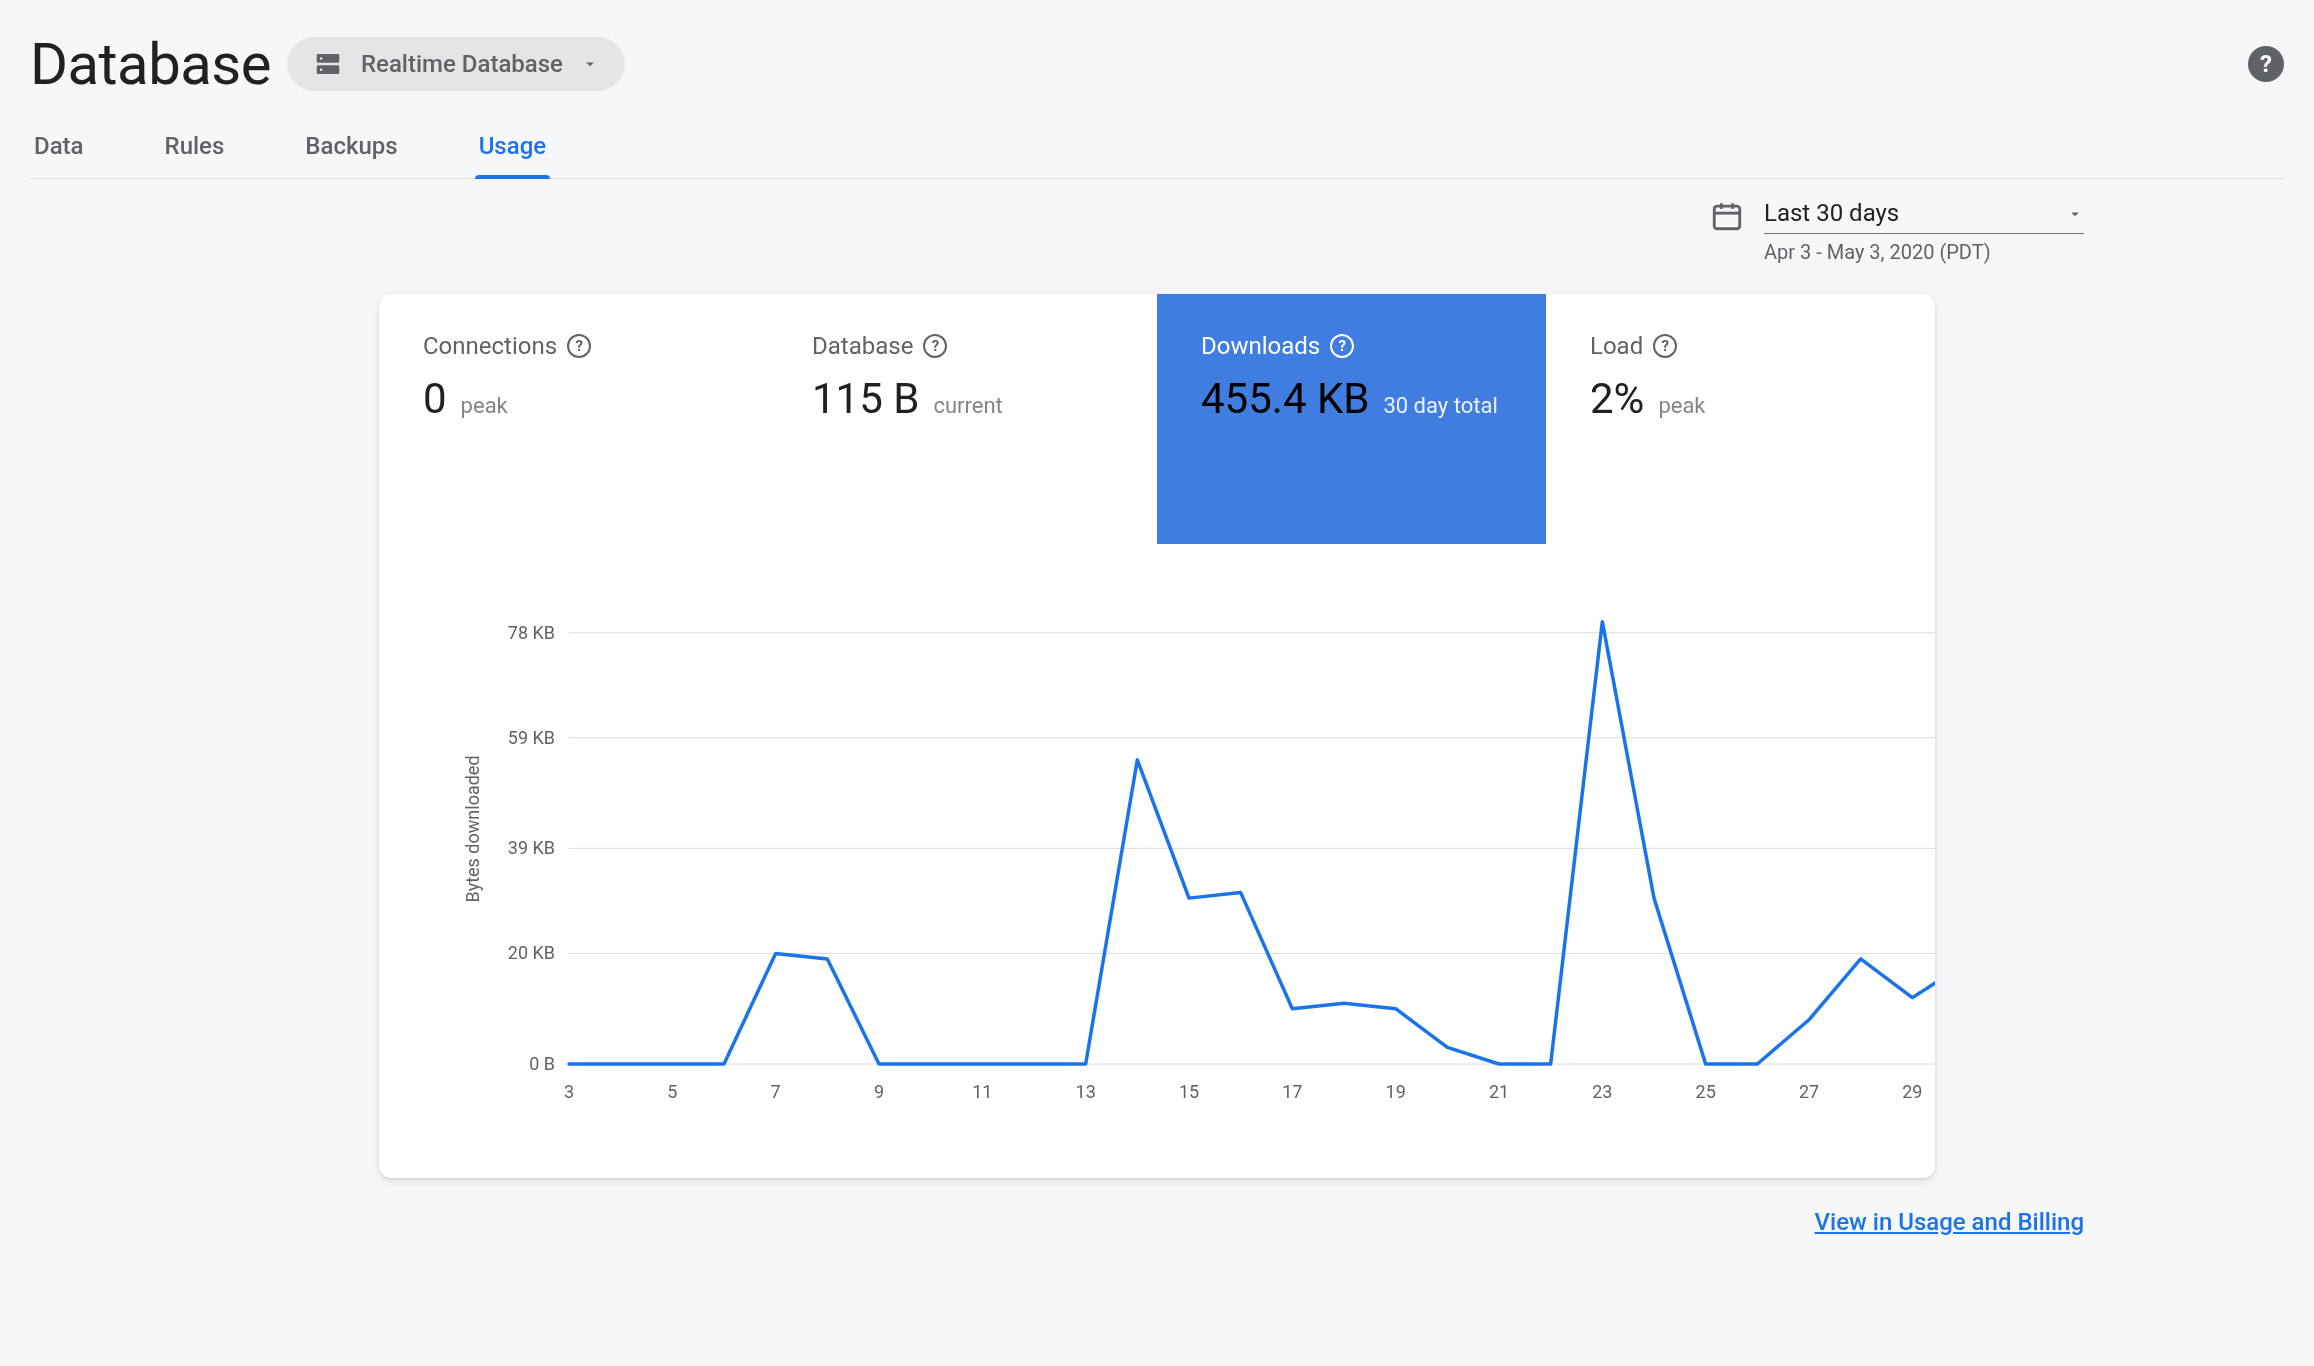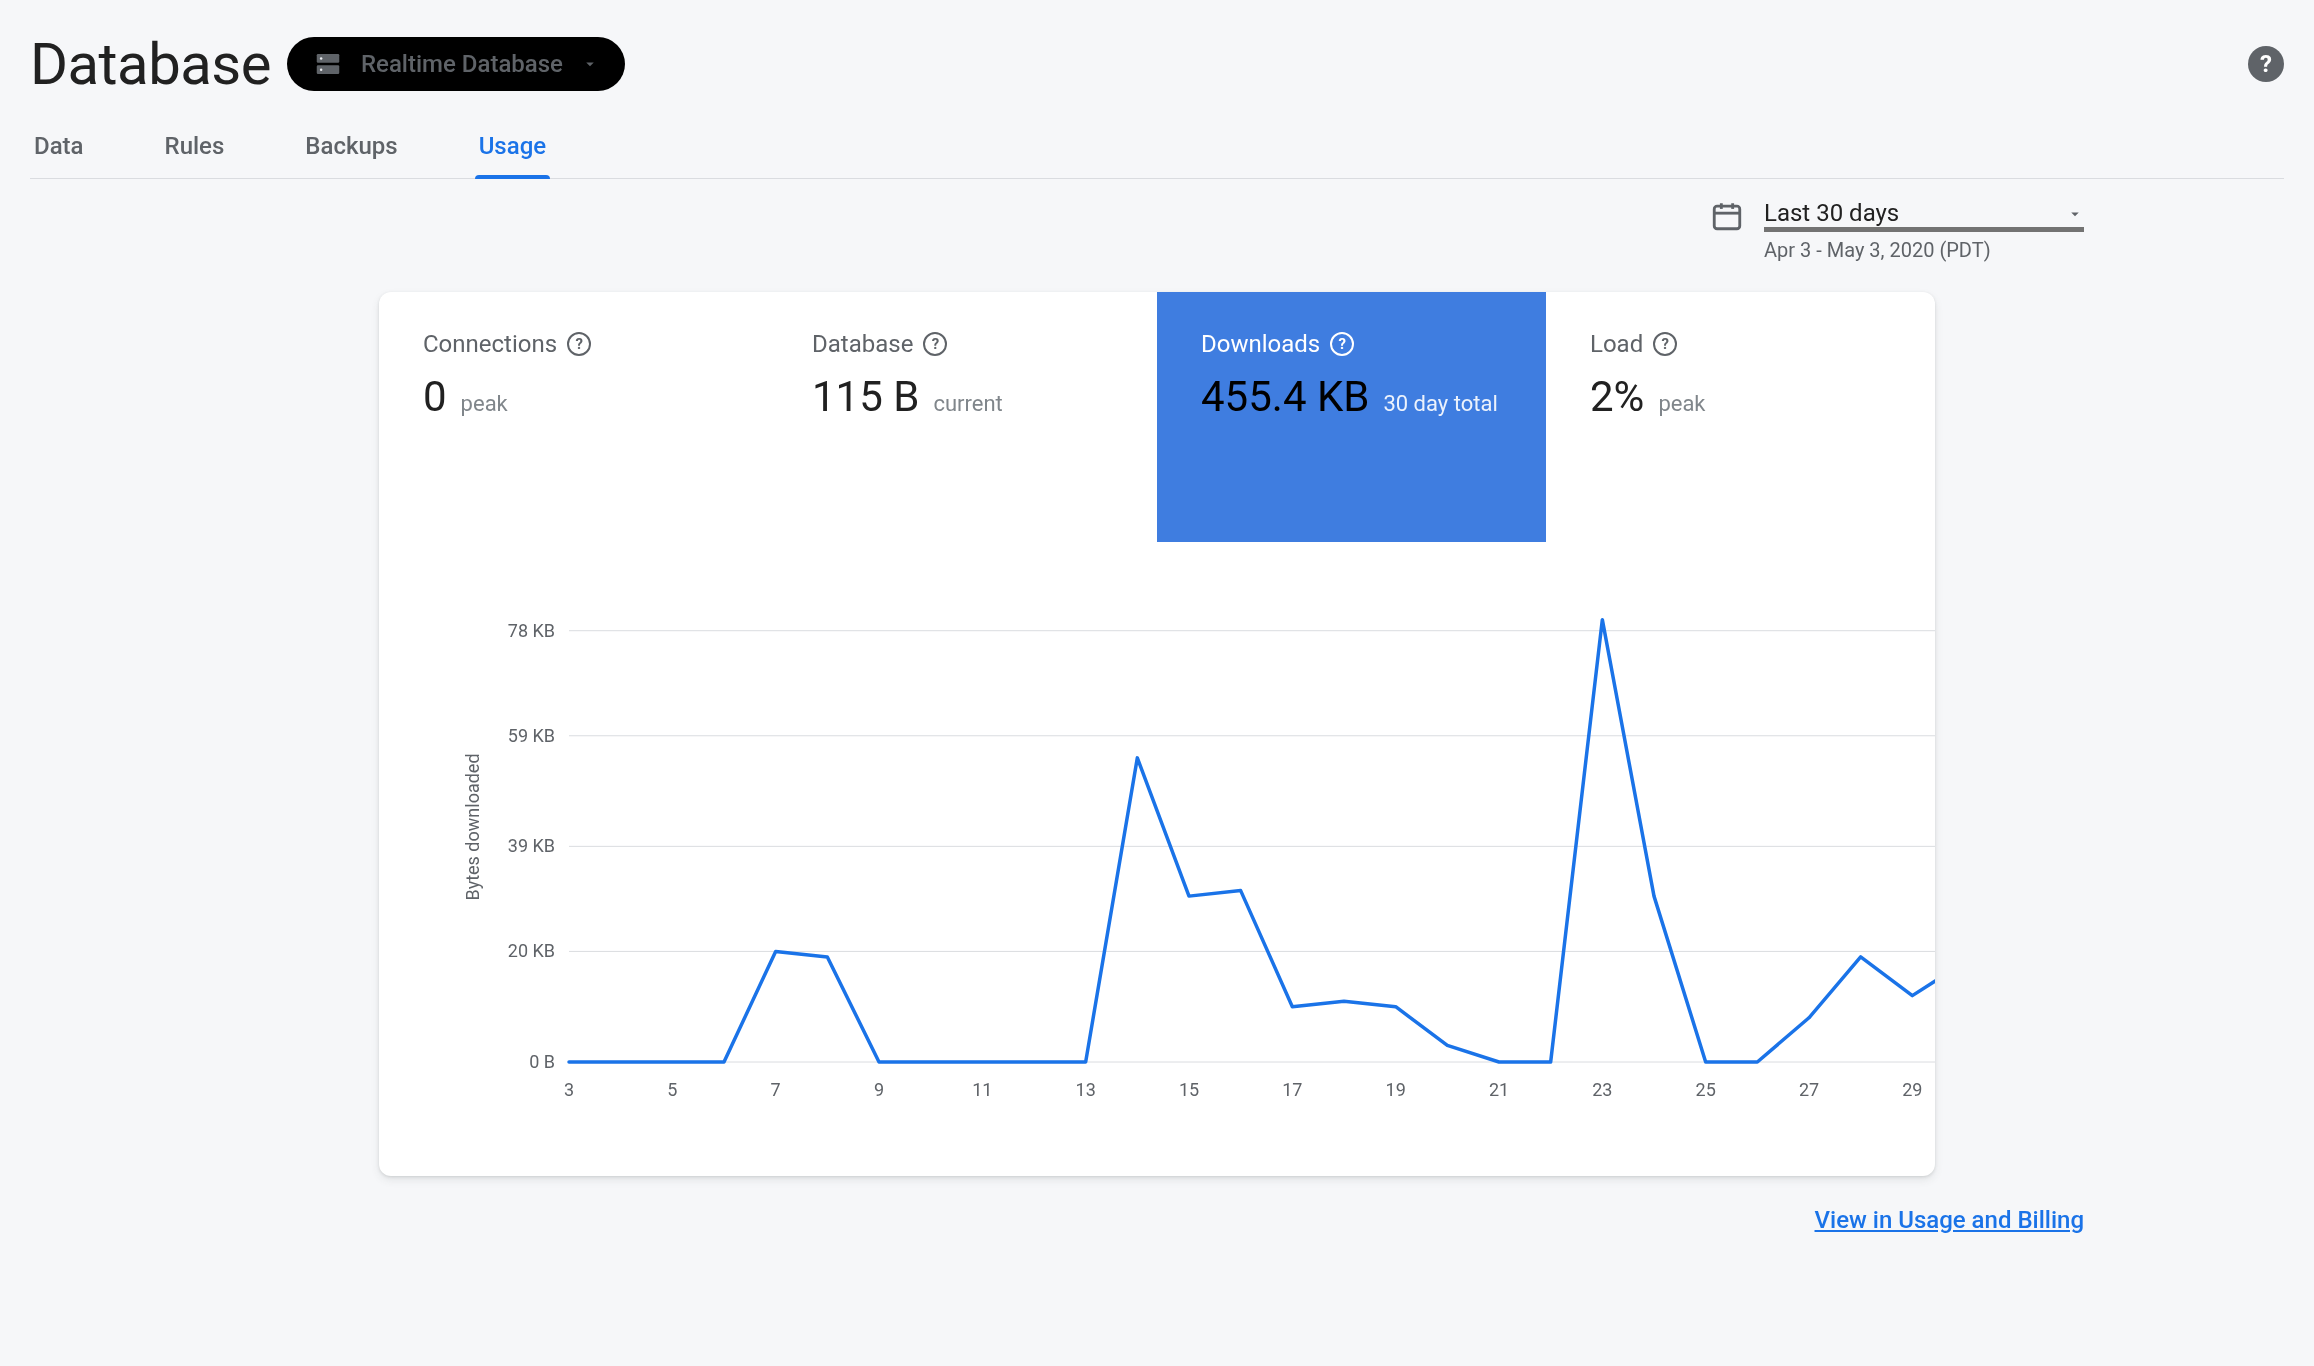--- a/index.html
+++ b/index.html
@@ -22,21 +22,21 @@
   .title {
     font-size: 58px;
     font-weight: 400;
     color: #212121;
     letter-spacing: -0.5px;
   }
   .db-selector {
     display: inline-flex;
     align-items: center;
     gap: 18px;
-    background: #000000;
+    background: #e5e5e5;
     border-radius: 30px;
     padding: 12px 26px;
     cursor: pointer;
   }
   .db-selector .db-icon svg { display: block; }
   .db-selector .db-label {
     font-size: 24px;
     color: #5f6368;
     font-weight: 500;
   }
@@ -87,22 +87,22 @@
     gap: 20px;
   }
   .date-row .cal-icon svg { display: block; }
   .date-picker {
     min-width: 320px;
   }
   .date-picker-top {
     display: flex;
     align-items: flex-end;
     justify-content: space-between;
-    border-bottom: 5px solid #737373;
-    padding-bottom: 0;
+    border-bottom: 1px solid #737373;
+    padding-bottom: 6px;
   }
   .date-picker-top .range-label {
     font-size: 24px;
     color: #212121;
   }
   .date-picker-sub {
     font-size: 20px;
     color: #5f6368;
     padding-top: 6px;
   }

